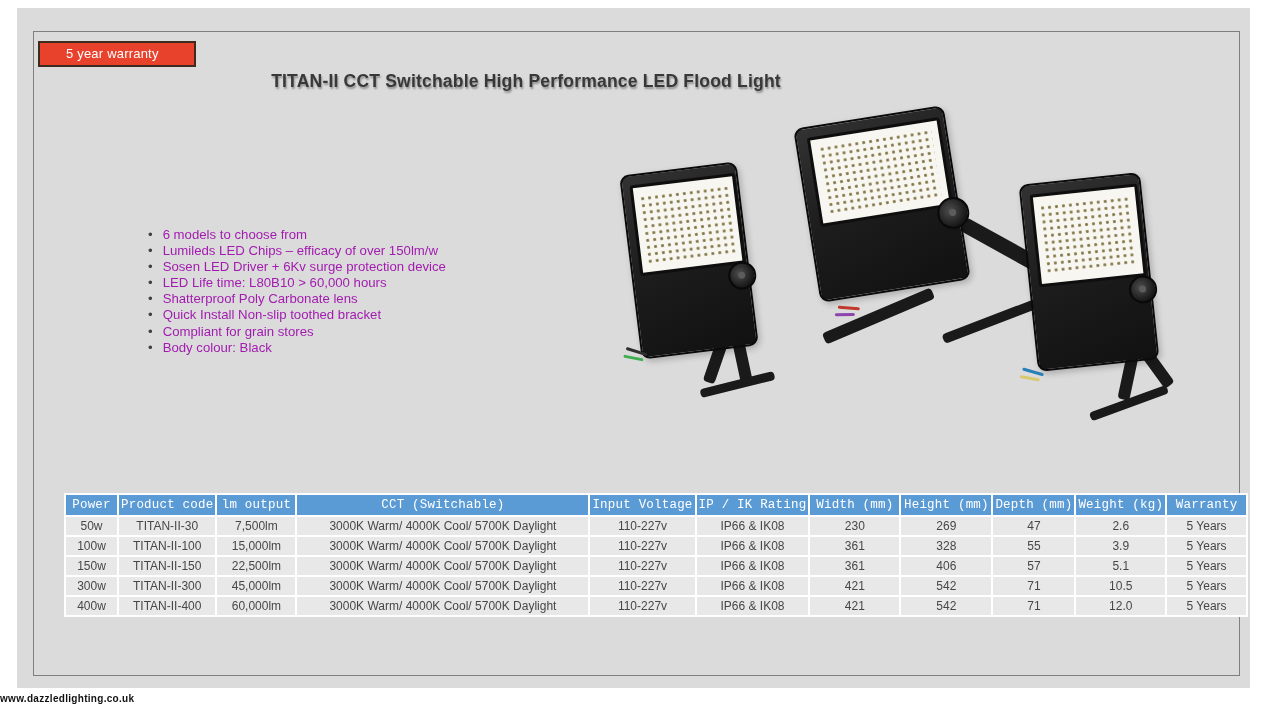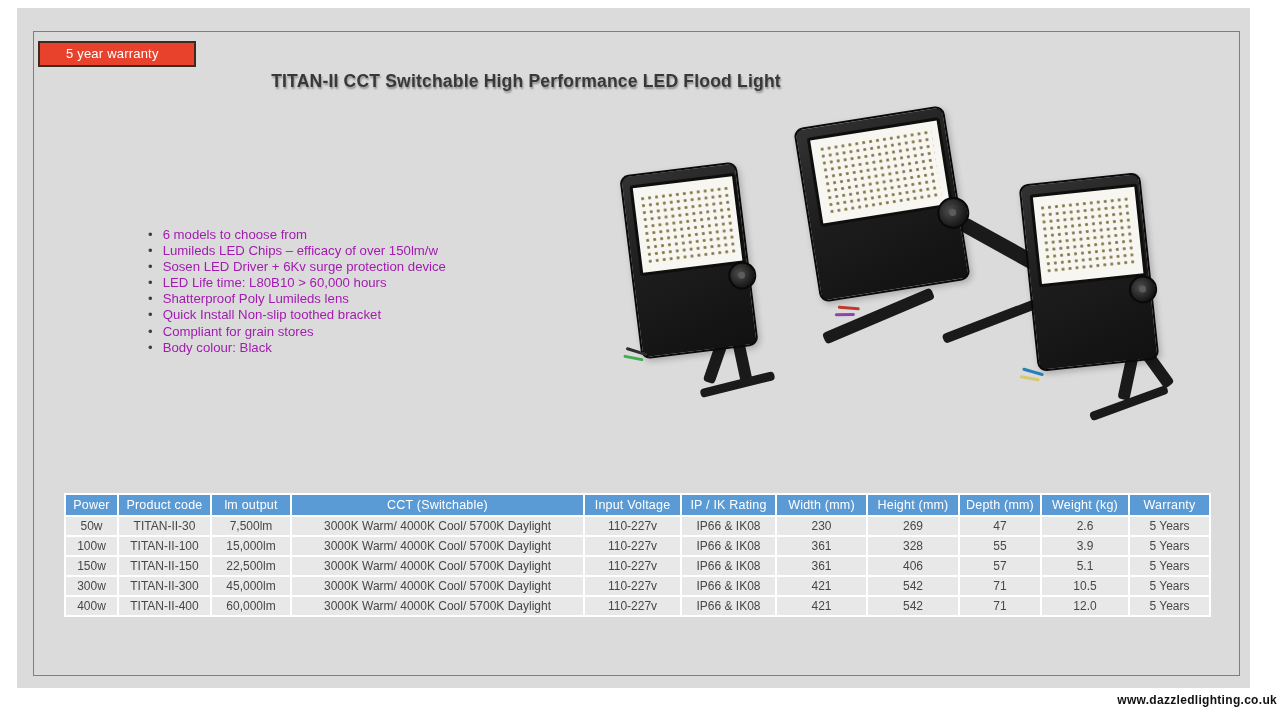--- a/index.html
+++ b/index.html
@@ -95,51 +95,51 @@
 
   
   .spec-table{
     position:absolute;left:64px;top:493px;
     border-collapse:separate;border-spacing:2px;background:#fff;
     table-layout:fixed;
   }
   .spec-table th{
     background:var(--header-blue,#5b9bd5);color:#fff;font-weight:400;
     font-size:12.5px;height:20px;padding:0 2px;white-space:nowrap;overflow:hidden;
-    text-align:center;letter-spacing:.2px;
+    text-align:center;letter-spacing:.2px;font-family:Liberation Mono, monospace;
   }
   .spec-table td{
     background:var(--row-bg,#e8e8e8);color:#474747;font-size:12px;height:18px;
     padding:0 2px;text-align:center;white-space:nowrap;overflow:hidden;
   }
 
   
   .footer{
-    position:absolute;left:0;top:693px;width:1277px;text-align:right;
-    font-size:12px;font-weight:bold;color:#111;letter-spacing:.3px;
+    position:absolute;left:0;top:693px;width:1277px;text-align:left;
+    font-size:10px;font-weight:bold;color:#111;letter-spacing:.3px;
   }
 </style>
 </head>
 <body>
 
 <div id="canvas">
 
   <div class="slide-bg"></div>
   <div class="frame"></div>
 
   <div class="badge">5 year warranty</div>
 
   <div class="title">TITAN-II CCT Switchable High Performance LED Flood Light</div>
 
   <ul class="features">
       <li>6 models to choose from</li>
       <li>Lumileds LED Chips – efficacy of over 150lm/w</li>
       <li>Sosen LED Driver + 6Kv surge protection device</li>
       <li>LED Life time: L80B10 &gt; 60,000 hours</li>
-      <li>Shatterproof Poly Lumileds lens</li>
+      <li>Shatterproof Poly Carbonate lens</li>
       <li>Quick Install Non-slip toothed bracket</li>
       <li>Compliant for grain stores</li>
       <li>Body colour: Black</li>
     </ul>
 
   <div class="flood" id="flood-left">
     <div class="fl-rot">
       <div class="f-leg leg1"></div>
       <div class="f-leg leg2"></div>
       <div class="f-foot"></div>

